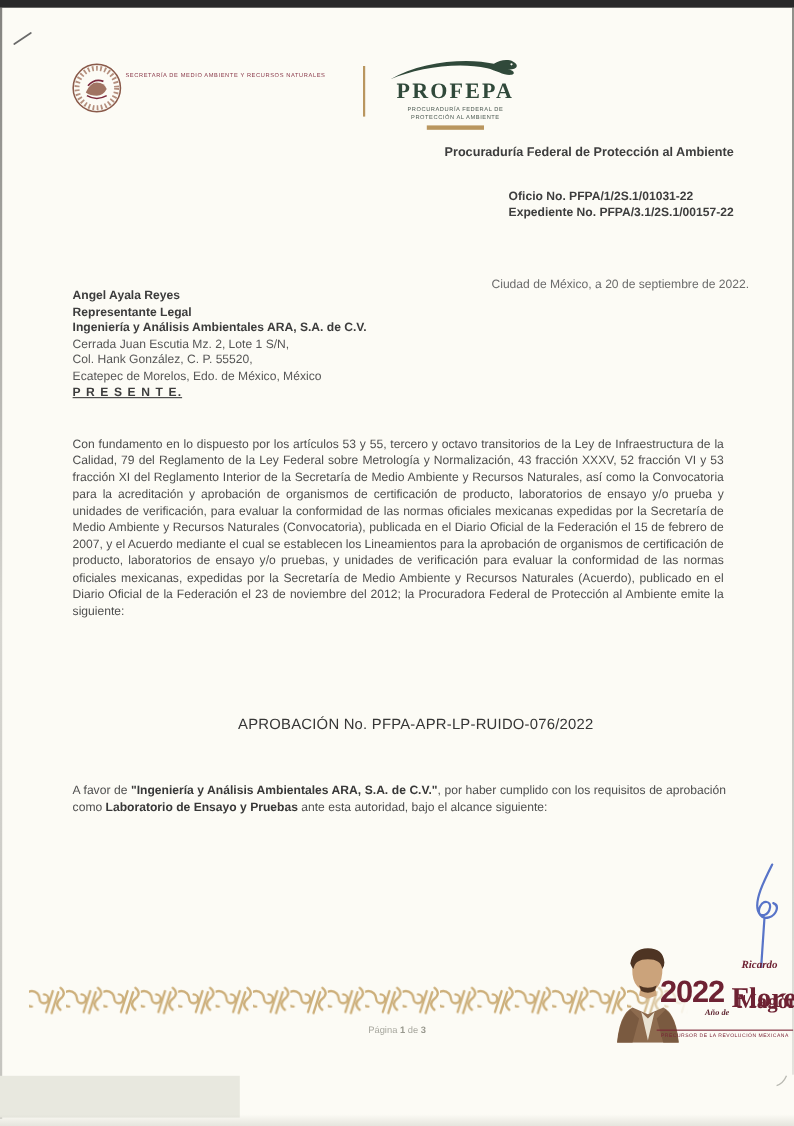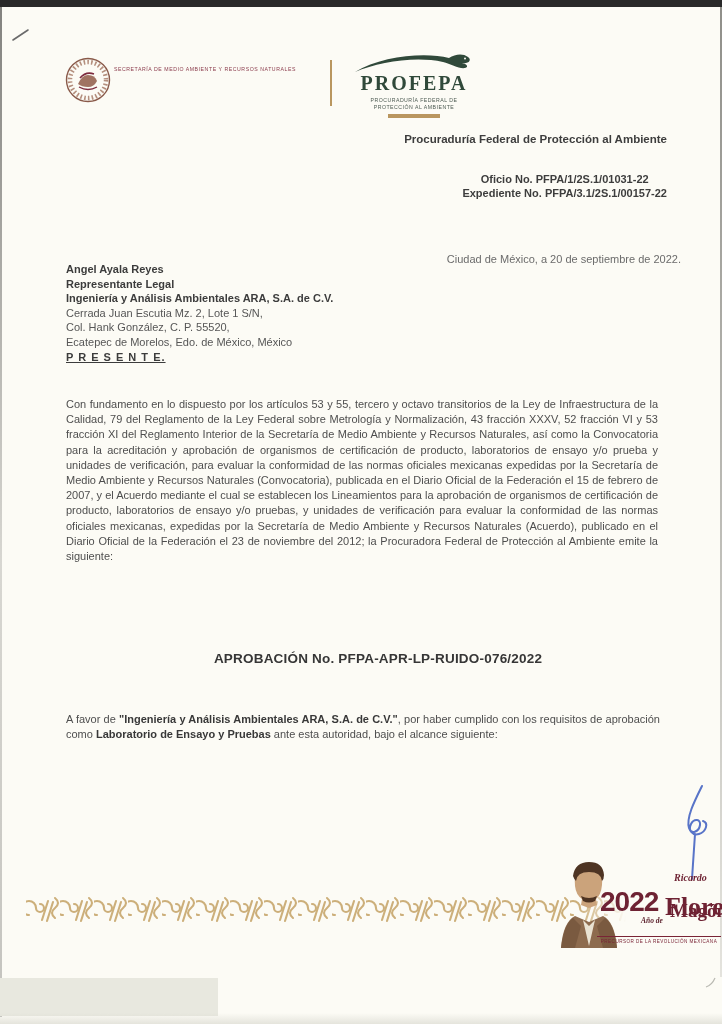--- a/index.html
+++ b/index.html
@@ -23,30 +23,30 @@
   .hdr-divider{position:absolute;left:330px;top:60px;width:2px;height:46px;background:#b9965f;}
   .profepa{position:absolute;left:344px;top:52px;width:140px;text-align:center;}
   .profepa .swoosh{display:block;margin:0 auto;}
   .profepa .t{font-family:"Liberation Serif",serif;font-weight:700;font-size:20px;
               letter-spacing:2px;color:#30493a;margin-top:-2px;white-space:nowrap;}
   .profepa .s{margin-top:2px;font-size:5.2px;letter-spacing:.5px;color:#4c5a52;line-height:7px;}
   .profepa .bar{width:52px;height:3.5px;background:#b9965f;margin:3px auto 0 auto;}
   
   .agency{position:absolute;right:55px;top:133px;font-size:11.5px;font-weight:700;color:#3d3d3d;text-align:left;}
   .refs{position:absolute;right:55px;top:172px;font-size:11px;font-weight:700;color:#3d3d3d;
-        text-align:center;line-height:14px;}
+        text-align:left;line-height:14px;}
   .dateline{position:absolute;right:41px;top:224px;font-size:11px;color:#6b6b6b;text-align:right;margin-top:29px;}
   
   .recipient{position:absolute;left:66px;top:262px;font-size:11px;line-height:14.6px;color:#565656;}
   .recipient .b{font-weight:700;color:#3c3c3c;}
   .recipient .sal{font-weight:700;color:#3c3c3c;letter-spacing:1px;text-decoration:underline;}
   
   .para{position:absolute;left:66px;top:397px;width:592px;font-size:11px;line-height:15.2px;
         text-align:justify;color:#4e4e4e;}
-  .approval{position:absolute;left:0;right:10px;top:651px;text-align:center;font-weight:700;
+  .approval{position:absolute;left:0;right:10px;top:651px;text-align:center;font-weight:400;
             font-size:13.5px;letter-spacing:.2px;color:#363636;margin-left:44px;}
   .favor{position:absolute;left:66px;top:712px;width:594px;font-size:11px;line-height:14.8px;
          text-align:justify;color:#4e4e4e;}
   .favor .b{font-weight:700;color:#383838;}
   
   .signature{position:absolute;left:666px;top:780px;}
   .pen-mark{position:absolute;left:11px;top:27px;}
   .corner-mark{position:absolute;left:704px;top:976px;}
   
   .f-address{position:absolute;left:50px;top:862px;font-size:9px;font-weight:600;
@@ -152,20 +152,21 @@
         <g fill="none" stroke="#c7a66c" stroke-width="2.1" stroke-linecap="round" opacity=".9">
           <path d="M3 22 a7 7 0 1 1 7 -7 a4 4 0 1 0 4 -4"></path>
           <path d="M16 27 l6 -19 M21 28 l6 -19"></path>
           <path d="M29 5 q6 5 0 10 q-6 5 0 10"></path>
         </g>
       </pattern>
     </defs>
     <rect width="600" height="31" fill="url(#bnd)"></rect>
   </svg>
 
+  <div class="pagelabel"><span>Página </span><span class="b">1</span><span> de </span><span class="b">3</span></div>
 
   <div class="logo2022">
     <svg class="portrait" width="72" height="92" viewBox="0 0 72 92">
       <path d="M22 30 q-2 -22 14 -22 q15 0 13 21 q-1 10 -6 14 l1 6 l-8 3 l-8 -3 l1 -6 q-6 -4 -7 -13 z" fill="#cba37b"></path>
       <path d="M20 20 q2 -14 16 -14 q14 0 15 13 q0 4 -2 6 q-1 -9 -13 -9 q-12 0 -13 9 q-2 -2 -3 -5 z" fill="#4e3423"></path>
       <path d="M28 40 q8 4 16 0 l-2 5 q-6 3 -12 0 z" fill="#4e3423"></path>
       <path d="M8 92 q2 -26 14 -32 l14 6 l14 -6 q12 6 14 32 z" fill="#8d6b4e"></path>
       <path d="M30 64 l6 6 l6 -6 l-6 26 z" fill="#e9e2d2"></path>
       <path d="M8 92 q3 -24 12 -30 l8 8 l-6 22 z" fill="#7a5a40"></path>
       <path d="M64 92 q-3 -24 -12 -30 l-8 8 l6 22 z" fill="#7a5a40"></path>

